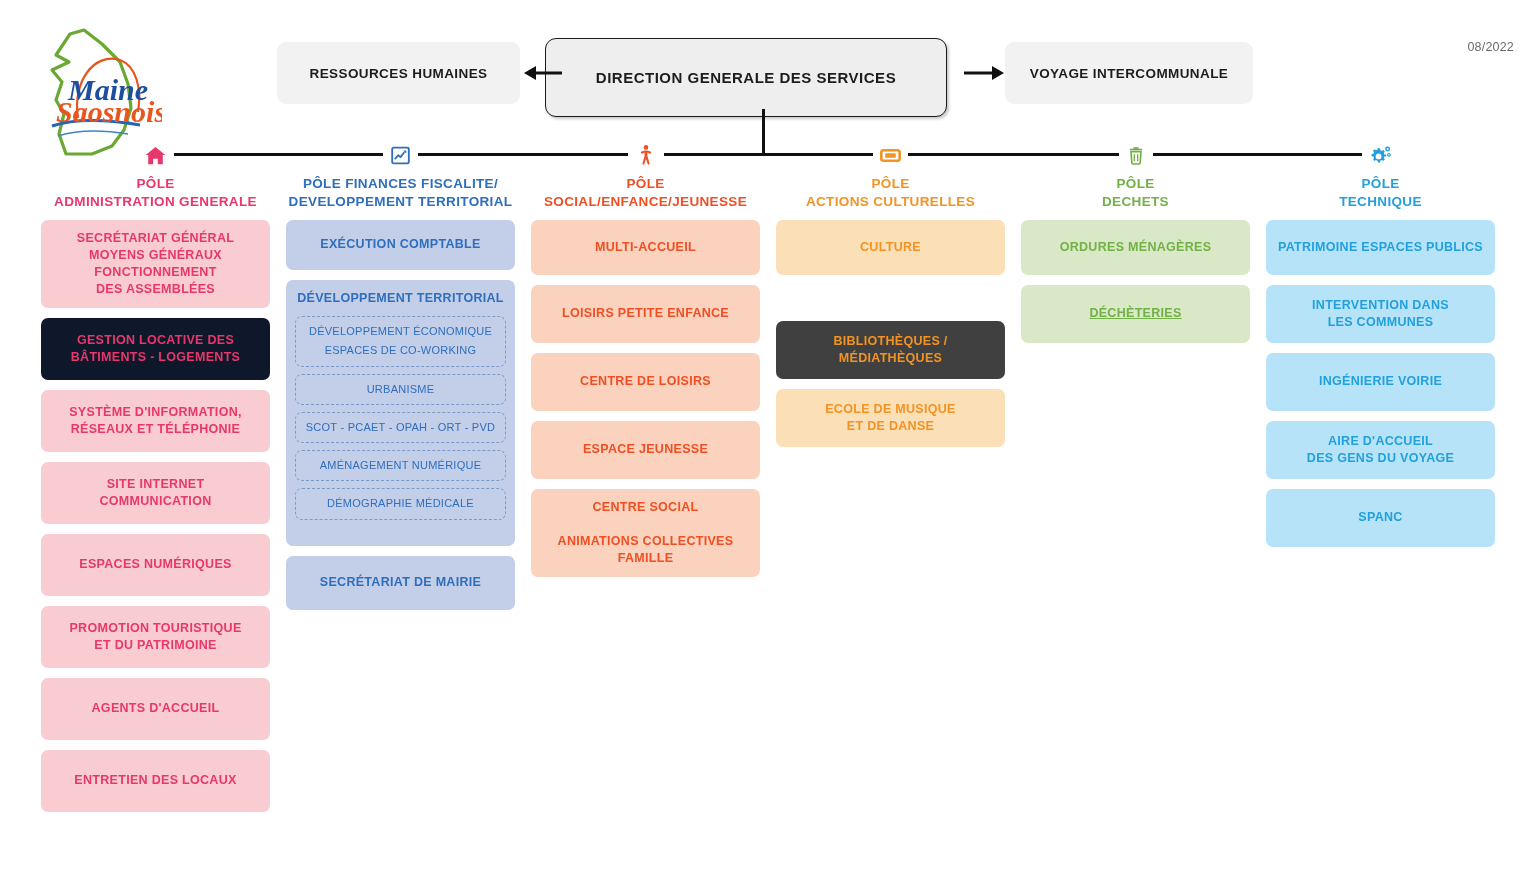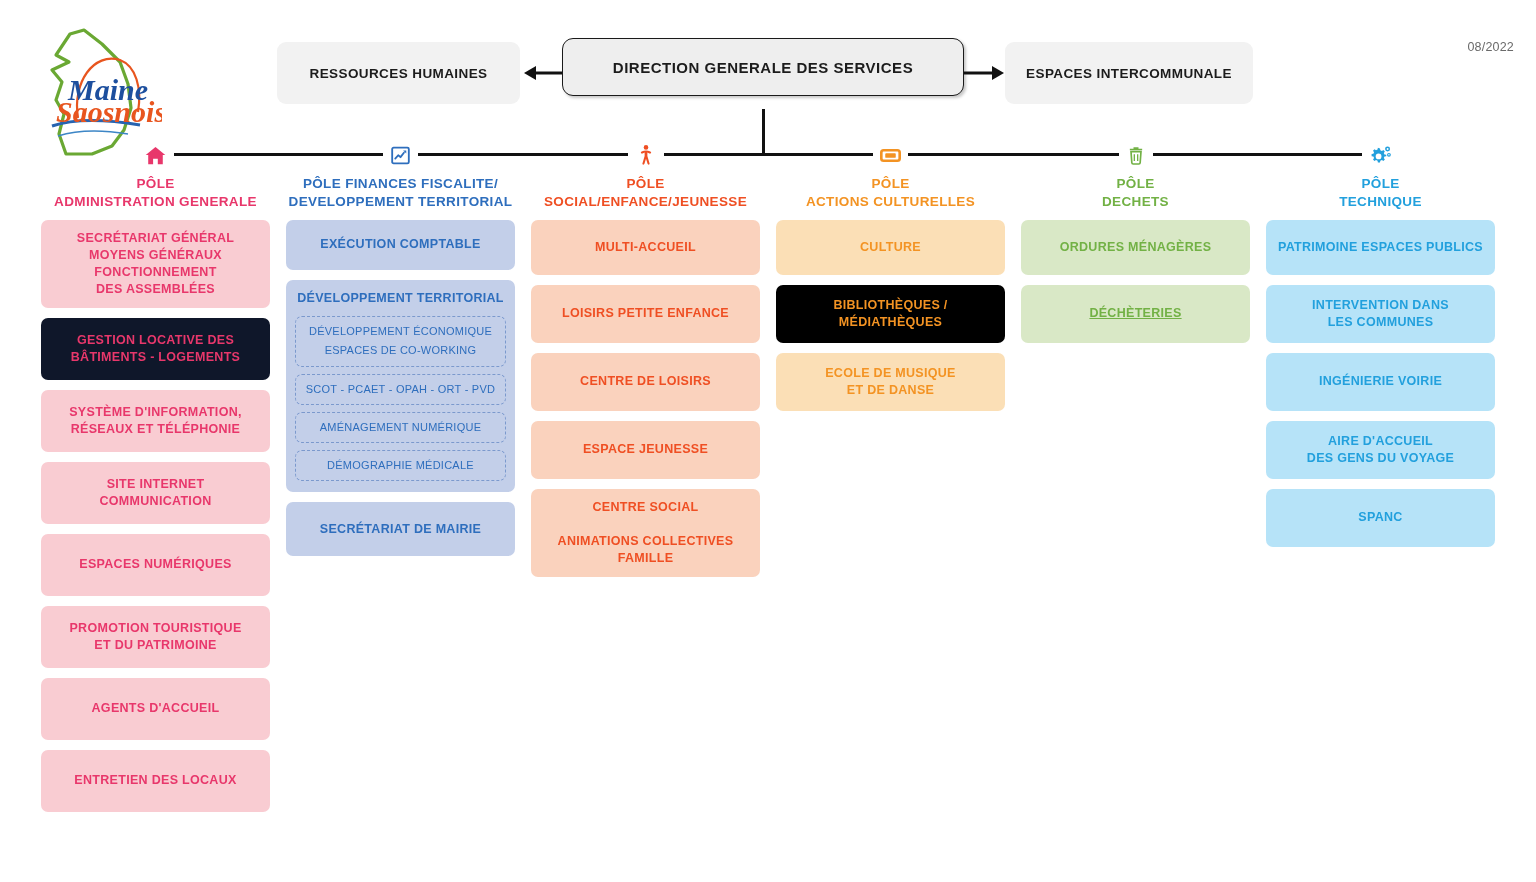--- a/index.html
+++ b/index.html
@@ -29,21 +29,21 @@
     border-radius: 9px;
     display: flex; align-items: center; justify-content: center;
     text-align: center;
     font-weight: bold; font-size: 13.5px;
     letter-spacing: .4px; color: #1c1c1c;
   }
   .top-box.side { height: 62px; }
   #rh-box  { left: 277px; top: 42px;  width: 243px; }
   #pi-box  { left: 1005px; top: 42px; width: 248px; }
   #dgs-box {
-    left: 562px; top: 38px; width: 402px; height: 58px;
+    left: 545px; top: 38px; width: 402px; height: 79px;
     background: #eeeeee;
     border: 1.6px solid #1a1a1a;
     border-radius: 11px;
     font-size: 15px; letter-spacing: .5px;
     box-shadow: 2px 2px 3px rgba(0,0,0,.22);
   }
 
   
   .arrow { position: absolute; top: 66px; height: 14px; }
   .arrow svg { display:block; }
@@ -89,21 +89,21 @@
     line-height: 1.38;
     letter-spacing: .3px;
     display: flex; align-items: center; justify-content: center;
     white-space: pre-line;
     padding: 8px 7px;
   }
 
   
   .group-box {
     border-radius: 7px;
-    padding: 9px 9px 11px;
+    padding: 9px 9px 26px;
     display: flex; flex-direction: column; gap: 7px;
   }
   .group-title {
     text-align:center; font-weight:bold; font-size:12.5px; letter-spacing:.3px;
     padding: 2px 0 4px;
   }
   .sub-box {
     border: 1.4px dashed #6f8fc4;
     border-radius: 7px;
     text-align: center;
@@ -131,21 +131,21 @@
       <text x="24" y="100" font-family="'Liberation Serif', serif" font-style="italic" font-weight="bold" font-size="30" fill="#e8551f">Saosnois</text>
     </svg>
   </div>
 
   <div class="date-stamp">08/2022</div>
 
   <div class="top-box side" id="rh-box">RESSOURCES HUMAINES</div>
 
   <div class="top-box" id="dgs-box">DIRECTION GENERALE DES SERVICES</div>
 
-  <div class="top-box side" id="pi-box">ESPACES INTERCOMMUNALE</div>
+  <div class="top-box side" id="pi-box">VOYAGE INTERCOMMUNALE</div>
 
   <div class="arrow" id="arrow-left">
     <svg width="38" height="14" viewBox="0 0 38 14">
       <line x1="38" y1="7" x2="12" y2="7" stroke="#111" stroke-width="3"></line>
       <polygon points="12,0 12,14 0,7" fill="#111"></polygon>
     </svg>
   </div>
   <div class="arrow" id="arrow-right">
     <svg width="40" height="14" viewBox="0 0 40 14">
       <line x1="0" y1="7" x2="28" y2="7" stroke="#111" stroke-width="3"></line>
@@ -196,20 +196,21 @@
           </div>
         </div>
         <div class="col-title" style="color: rgb(46, 110, 189);">PÔLE FINANCES FISCALITE/
 DEVELOPPEMENT TERRITORIAL</div>
         <div class="boxes">
           <div class="box" style="background: rgb(195, 207, 233); color: rgb(46, 110, 189); min-height: 50px;">EXÉCUTION COMPTABLE</div>
           <div class="group-box" style="background: rgb(195, 207, 233);">
             <div class="group-title" style="color: rgb(46, 110, 189);">DÉVELOPPEMENT TERRITORIAL</div>
             <div class="sub-box" style="color: rgb(46, 110, 189); border-color: rgb(123, 153, 205);">DÉVELOPPEMENT ÉCONOMIQUE
 ESPACES DE CO-WORKING</div>
+            <div class="sub-box" style="color: rgb(46, 110, 189); border-color: rgb(123, 153, 205);">URBANISME</div>
             <div class="sub-box" style="color: rgb(46, 110, 189); border-color: rgb(123, 153, 205);">SCOT - PCAET - OPAH - ORT - PVD</div>
             <div class="sub-box" style="color: rgb(46, 110, 189); border-color: rgb(123, 153, 205);">AMÉNAGEMENT NUMÉRIQUE</div>
             <div class="sub-box" style="color: rgb(46, 110, 189); border-color: rgb(123, 153, 205);">DÉMOGRAPHIE MÉDICALE</div>
           </div>
           <div class="box" style="background: rgb(195, 207, 233); color: rgb(46, 110, 189); min-height: 54px;">SECRÉTARIAT DE MAIRIE</div>
         </div>
       </div>
       <div class="col">
         <div class="col-icon">
           <div class="icon-bg">
@@ -238,21 +239,21 @@
             <svg width="21" height="21" viewBox="0 0 24 24" fill="#f39323">
               <rect x="1.5" y="6" width="21" height="12" rx="2.6" fill="none" stroke="#f39323" stroke-width="3"></rect>
                 <rect x="6" y="9.4" width="12" height="5.2" rx="1" fill="#f39323"></rect>
             </svg>
           </div>
         </div>
         <div class="col-title" style="color: rgb(243, 147, 35);">PÔLE
 ACTIONS CULTURELLES</div>
         <div class="boxes">
           <div class="box" style="background: rgb(251, 223, 182); color: rgb(243, 147, 35); min-height: 55px;">CULTURE</div>
-          <div class="box" style="background: #000000; color: rgb(243, 147, 35); min-height: 58px;">BIBLIOTHÈQUES /
+          <div class="box" style="background: #404040; color: rgb(243, 147, 35); min-height: 58px; margin-top: 36px;">BIBLIOTHÈQUES /
 MÉDIATHÈQUES</div>
           <div class="box" style="background: rgb(251, 223, 182); color: rgb(243, 147, 35); min-height: 58px;">ECOLE DE MUSIQUE
 ET DE DANSE</div>
         </div>
       </div>
       <div class="col">
         <div class="col-icon">
           <div class="icon-bg">
             <svg width="20" height="21" viewBox="0 0 24 24" fill="#72b145">
               <path d="M9 2.2h6v1.6h4.4v2H4.6v-2H9z"></path>

